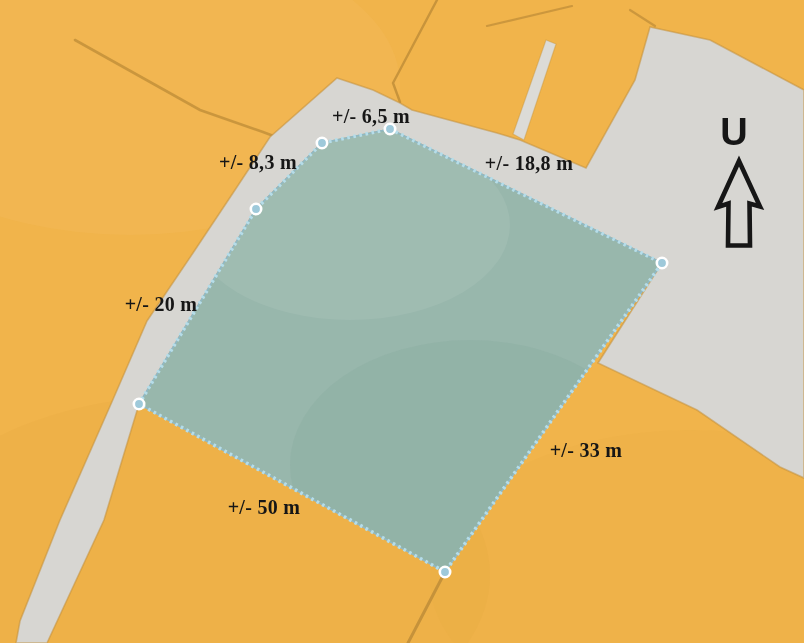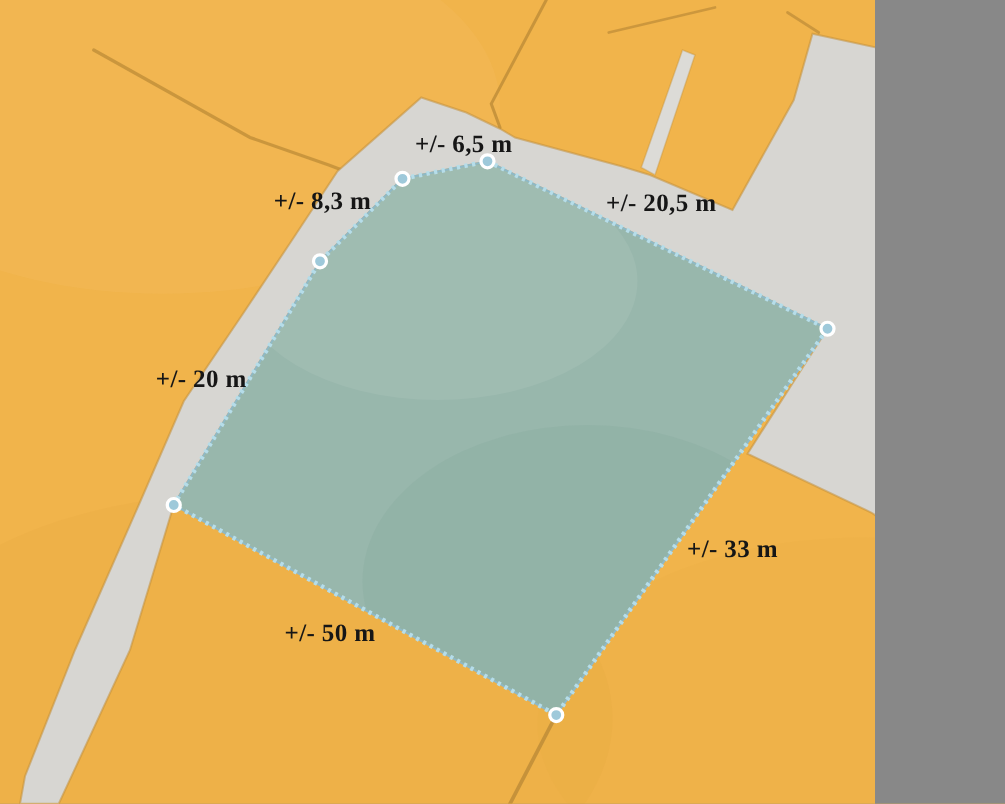--- a/index.html
+++ b/index.html
@@ -11,21 +11,21 @@
     --parcel_edge_inner: #8fb9c6;
     --vertex_ring: #ffffff;
     --vertex_fill: #9ec9da;
     --boundary_line: #c3903a;
     --ink: #161616;
   }
   html, body { margin: 0; padding: 0; }
   body { background: #888; font-family: "Liberation Sans", sans-serif; }
   .stage {
     position: relative;
-    width: 700px;
+    width: 804px;
     height: 643px;
     overflow: hidden;
     background: var(--land);
     text-decoration: underline;
   }
   .stage svg { position: absolute; left: 0; top: 0; display: block; }
   .mlabel {
     position: absolute;
     transform: translate(-50%, -50%);
     font-family: "Liberation Serif", "DejaVu Serif", serif;
@@ -98,19 +98,19 @@
       <circle cx="139" cy="404" r="5.2" style="fill:var(--vertex_fill);stroke:var(--vertex_ring)" stroke-width="2.6"></circle>
       <circle cx="445" cy="572" r="5.2" style="fill:var(--vertex_fill);stroke:var(--vertex_ring)" stroke-width="2.6"></circle>
       <circle cx="662" cy="263" r="5.2" style="fill:var(--vertex_fill);stroke:var(--vertex_ring)" stroke-width="2.6"></circle>
     </g>
 
     <path d="M 739,161 L 718,207 L 728.5,203.5 L 728,245.5 L 750,245.5 L 749.5,203.5 L 760,206.5 Z" fill="none" style="stroke:var(--ink)" stroke-width="4.6" stroke-linejoin="miter"></path>
   </svg>
 
   <div class="mlabel" style="left:371px; top:116px">+/- 6,5 m</div>
   <div class="mlabel" style="left:258px; top:162px">+/- 8,3 m</div>
-  <div class="mlabel" style="left:529px; top:163px">+/- 20,5 m</div>
+  <div class="mlabel" style="left:529px; top:163px">+/- 18,8 m</div>
   <div class="mlabel" style="left:161px; top:304px">+/- 20 m</div>
   <div class="mlabel" style="left:264px; top:507px">+/- 50 m</div>
-  <div class="mlabel" style="left:586px; top:440px">+/- 33 m</div>
+  <div class="mlabel" style="left:586px; top:450px">+/- 33 m</div>
 
   <div class="north-label" style="left:734px; top:132px">U</div>
 </div>
 
 </body></html>

